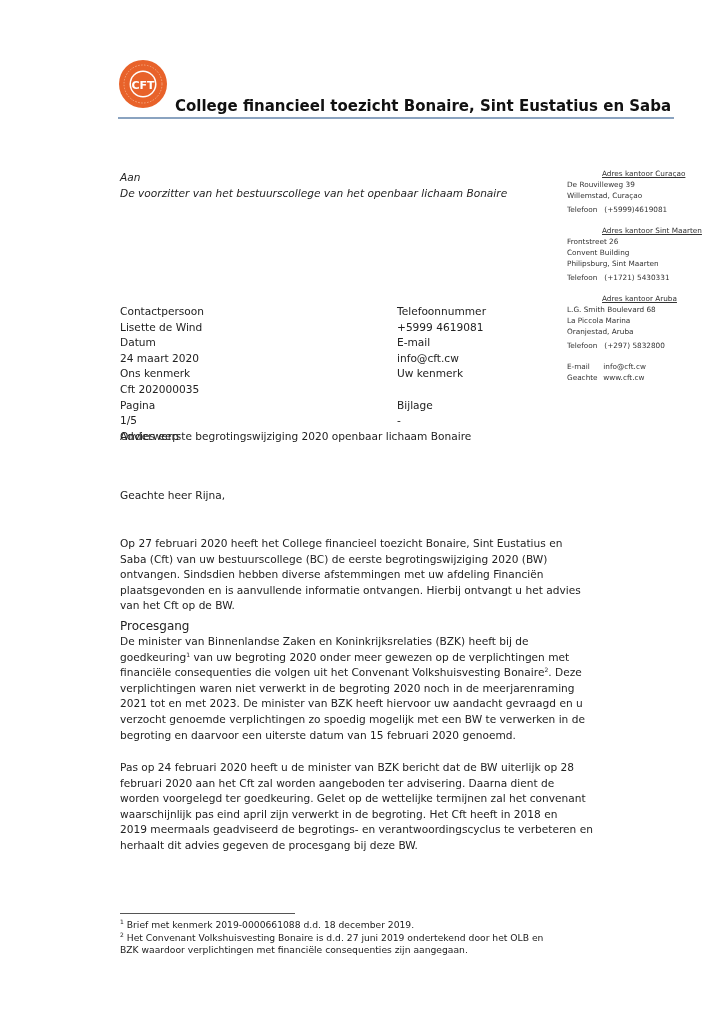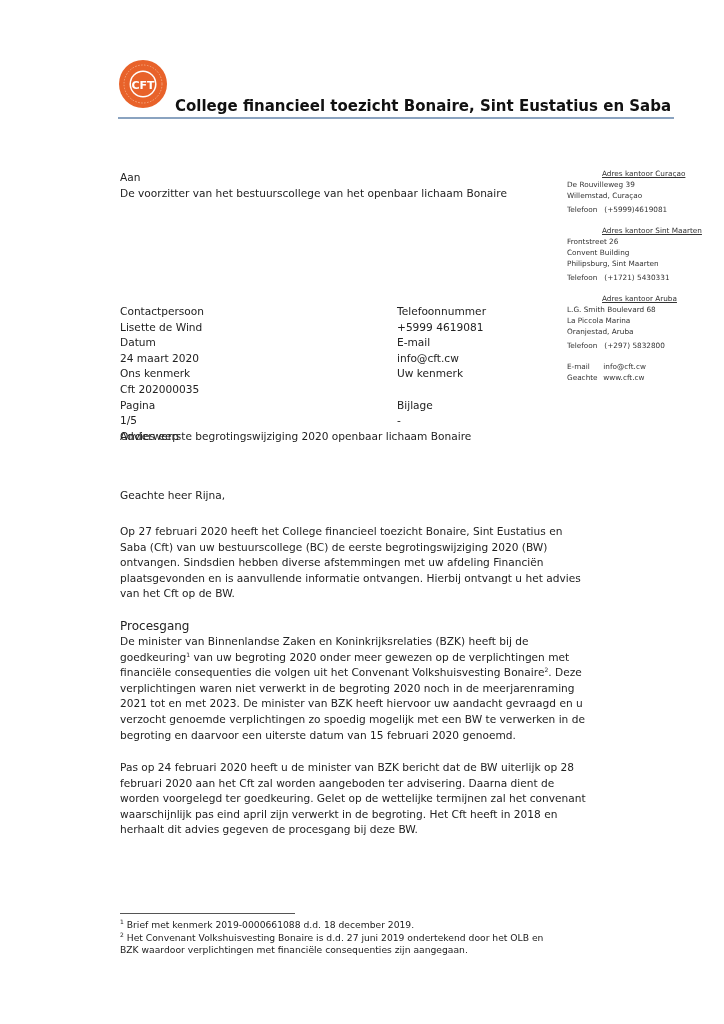--- a/index.html
+++ b/index.html
@@ -3,32 +3,32 @@
 <meta charset="utf-8">
 <style>
   html, body { margin: 0; padding: 0; background: #ffffff; }
   body { width: 724px; height: 1024px; position: relative; overflow: hidden;
          font-family: "DejaVu Sans", sans-serif; color: #222; }
   .abs { position: absolute; }
   .logo { left: 118px; top: 59px; width: 50px; height: 50px; }
   .org-title { left: 175px; top: 97px; font-weight: bold; font-size: 15px; color: #111; white-space: nowrap; }
   .rule { left: 118px; top: 117px; width: 556px; height: 2px; background: #8aa3c0; }
   .body-text { font-size: 10.6px; line-height: 15.6px; white-space: nowrap; }
-  .addressee { left: 120px; top: 170px; }
+  .addressee { left: 120px; top: 170px; font-style: italic; }
   .sidebar { left: 567px; top: 168px; font-size: 7.3px; line-height: 11px; color: #333; white-space: nowrap; }
   .sidebar .hd { text-decoration: underline; margin-left: 35px; }
   .sidebar .tel { margin-top: 3px; }
   .sidebar .tel span.l { display: inline-block; width: 35px; }
   .sidebar .blk { margin-bottom: 10px; }
   .sidebar .contact span.l { display: inline-block; width: 34px; }
   .meta-left { left: 120px; top: 304px; }
   .meta-right { left: 397px; top: 304px; }
   .subject { left: 120px; top: 429px; }
   .salutation { left: 120px; top: 488px; }
-  .para1 { left: 120px; top: 524px; }
+  .para1 { left: 120px; top: 536px; }
   .heading { left: 120px; top: 619px; font-weight: normal; font-size: 12px; text-align: right; }
   .para2 { left: 120px; top: 634px; }
   .para3 { left: 120px; top: 760px; }
   .fn-rule { left: 120px; top: 913px; width: 175px; height: 1px; background: #555; }
   .footnotes { left: 120px; top: 919px; font-size: 9.2px; line-height: 12.5px; white-space: nowrap; }
   sup { font-size: 6px; vertical-align: 4px; line-height: 0; }
   .line { display: block; }
 </style>
 </head>
 <body>
@@ -123,20 +123,21 @@
   <span class="line">2021 tot en met 2023. De minister van BZK heeft hiervoor uw aandacht gevraagd en u</span>
   <span class="line">verzocht genoemde verplichtingen zo spoedig mogelijk met een BW te verwerken in de</span>
   <span class="line">begroting en daarvoor een uiterste datum van 15 februari 2020 genoemd.</span>
 </div>
 
 <div class="abs body-text para3">
   <span class="line">Pas op 24 februari 2020 heeft u de minister van BZK bericht dat de BW uiterlijk op 28</span>
   <span class="line">februari 2020 aan het Cft zal worden aangeboden ter advisering. Daarna dient de</span>
   <span class="line">worden voorgelegd ter goedkeuring. Gelet op de wettelijke termijnen zal het convenant</span>
   <span class="line">waarschijnlijk pas eind april zijn verwerkt in de begroting. Het Cft heeft in 2018 en</span>
+  <span class="line">2019 meermaals geadviseerd de begrotings- en verantwoordingscyclus te verbeteren en</span>
   <span class="line">herhaalt dit advies gegeven de procesgang bij deze BW.</span>
 </div>
 
 <div class="abs fn-rule"></div>
 
 <div class="abs footnotes">
   <span class="line"><sup>1</sup> <span>Brief met kenmerk 2019-0000661088 d.d. 18 december 2019.</span></span>
   <span class="line"><sup>2</sup> <span>Het Convenant Volkshuisvesting Bonaire is d.d. 27 juni 2019 ondertekend door het OLB en</span></span>
   <span class="line">BZK waardoor verplichtingen met financiële consequenties zijn aangegaan.</span>
 </div>

